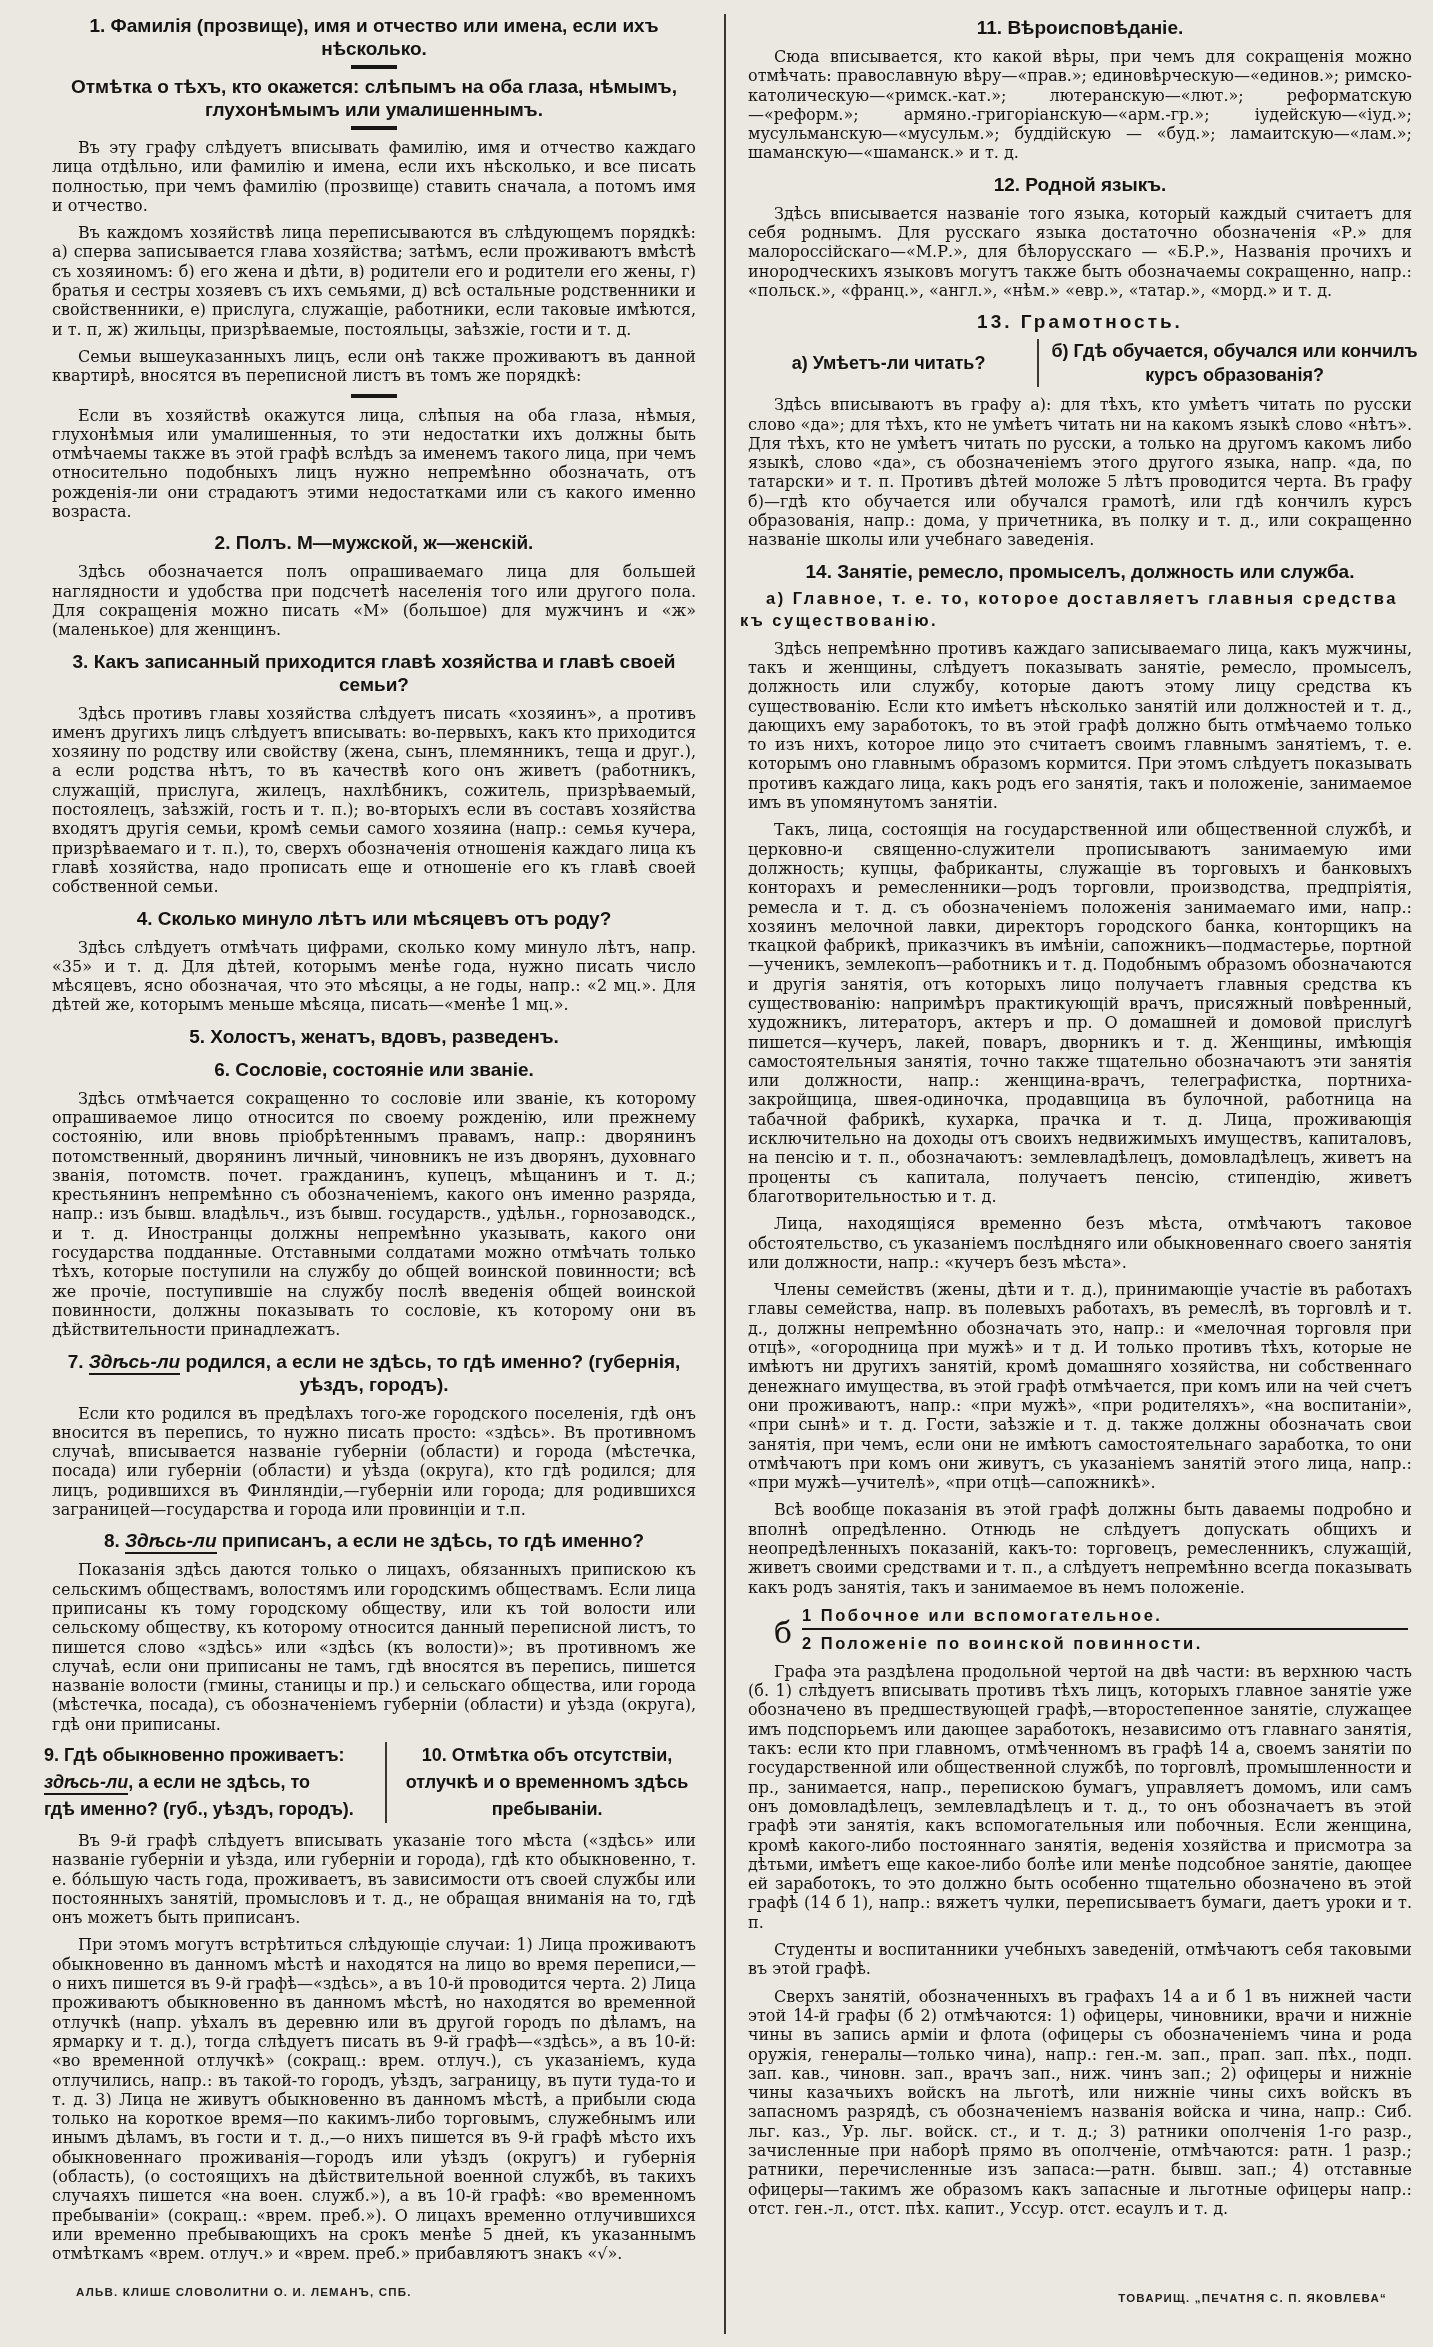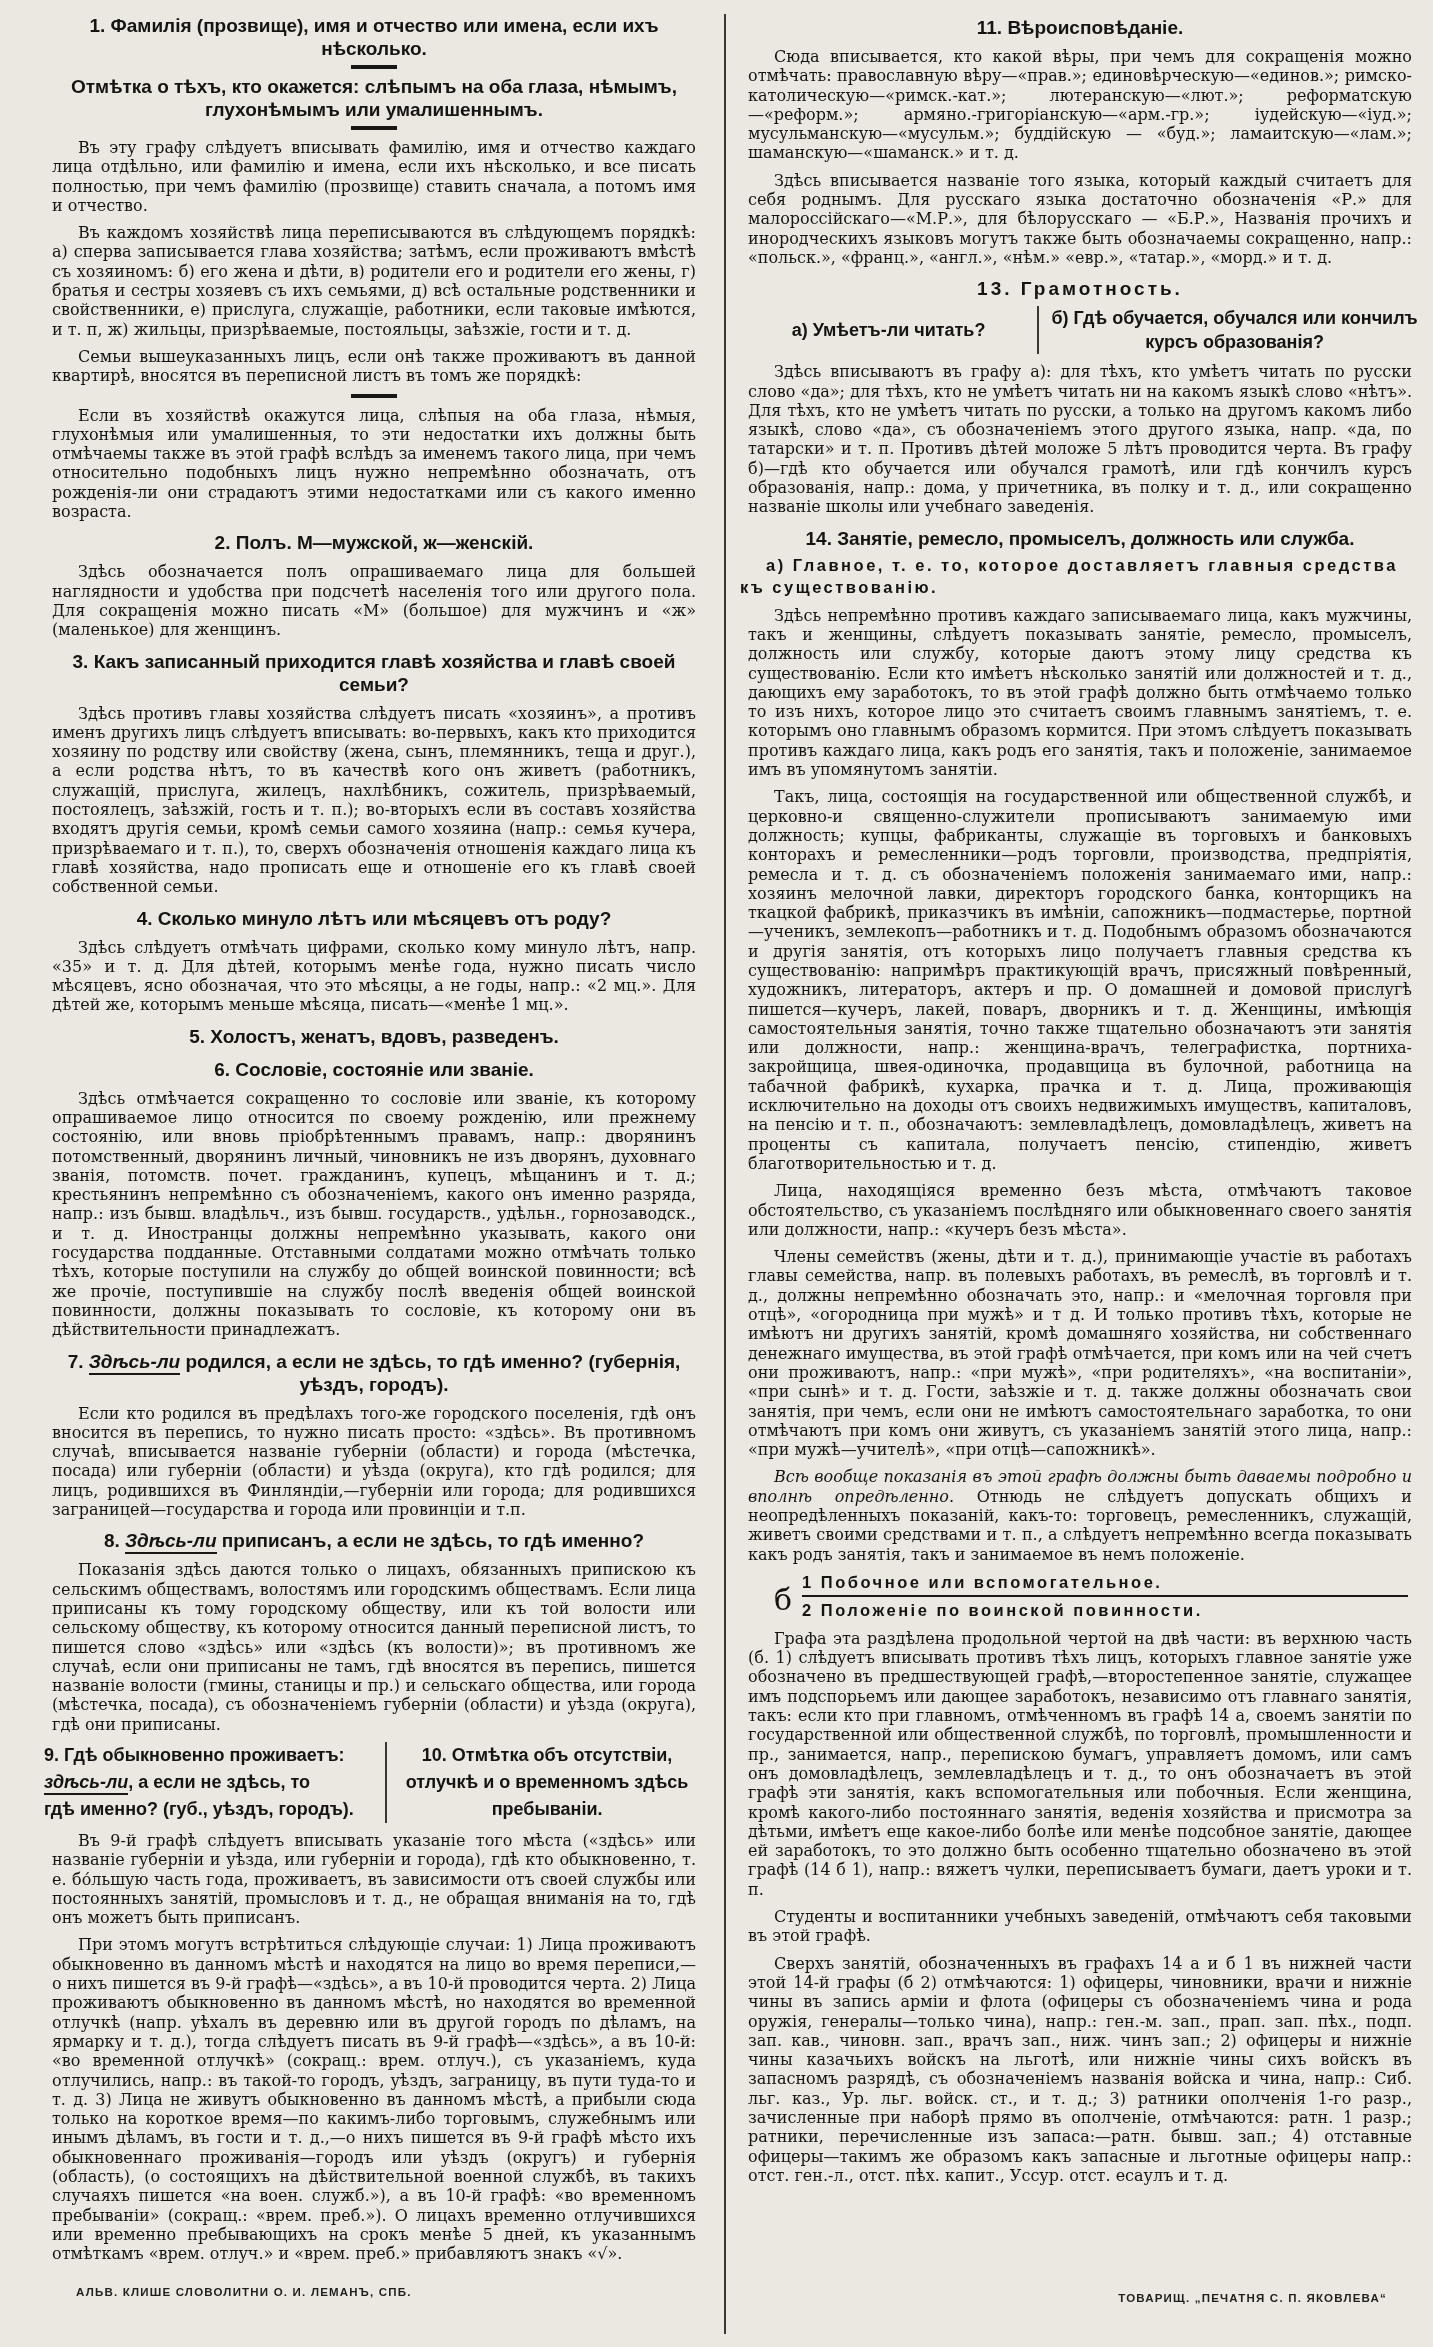--- a/index.html
+++ b/index.html
@@ -17,21 +17,21 @@
     font-size:19px;line-height:23px;text-align:center;
     margin:10px 0 4px 0;
   }
   .sec-title.tight{margin-top:6px;}
   .ls{letter-spacing:3px;}
   .mini-rule{width:46px;height:3px;background:#181716;margin:5px auto 6px auto;border-bottom:1px solid #181716;}
   .p{
     margin:8px;text-align:justify;text-indent:26px;
     font-size:16px;line-height:19.3px;
   }
-  .it{font-style:italic;}
+  .it{}
   .u-it{font-style:italic;border-bottom:2px solid #181716;padding-bottom:1px;}
   .split-head{display:flex;margin:8px 0 4px 0;}
   .split-left{
     width:52%;border-right:2px solid #3a3733;padding-right:4px;box-sizing:border-box;
     font-family:"Liberation Sans", sans-serif;font-weight:bold;font-size:18px;line-height:27px;
   }
   .split-right{
     width:48%;padding-left:3px;box-sizing:border-box;text-align:center;
     font-family:Liberation Sans, sans-serif;font-weight:bold;font-size:18px;line-height:27px;
   }
@@ -117,20 +117,21 @@
 
 </div>
 
 <div class="col-divider"></div>
 
 <div class="col" id="col-right">
 
   <div class="sec-title tight">11. Вѣроисповѣданіе.</div>
   <p class="p">Сюда вписывается, кто какой вѣры, при чемъ для сокращенія можно отмѣчать: православную вѣру—«прав.»; единовѣрческую—«единов.»; римско-католическую—«римск.-кат.»; лютеранскую—«лют.»; реформатскую—«реформ.»; армяно.-григоріанскую—«арм.-гр.»; іудейскую—«іуд.»; мусульманскую—«мусульм.»; буддійскую — «буд.»; ламаитскую—«лам.»; шаманскую—«шаманск.» и т. д.</p>
 
+  <div class="sec-title">12. Родной языкъ.</div>
   <p class="p">Здѣсь вписывается названіе того языка, который каждый считаетъ для себя роднымъ. Для русскаго языка достаточно обозначенія «Р.» для малороссійскаго—«М.Р.», для бѣлорусскаго — «Б.Р.», Названія прочихъ и инородческихъ языковъ могутъ также быть обозначаемы сокращенно, напр.: «польск.», «франц.», «англ.», «нѣм.» «евр.», «татар.», «морд.» и т. д.</p>
 
   <div class="sec-title ls">13. Грамотность.</div>
   <div class="split-head13">
     <div class="s13a">а) Умѣетъ-ли читать?</div>
     <div class="s13b">б) Гдѣ обучается, обучался или кончилъ курсъ образованія?</div>
   </div>
   <p class="p">Здѣсь вписываютъ въ графу а): для тѣхъ, кто умѣетъ читать по русски слово «да»; для тѣхъ, кто не умѣетъ читать ни на какомъ языкѣ слово «нѣтъ». Для тѣхъ, кто не умѣетъ читать по русски, а только на другомъ какомъ либо языкѣ, слово «да», съ обозначеніемъ этого другого языка, напр. «да, по татарски» и т. п. Противъ дѣтей моложе 5 лѣтъ проводится черта. Въ графу б)—гдѣ кто обучается или обучался грамотѣ, или гдѣ кончилъ курсъ образованія, напр.: дома, у причетника, въ полку и т. д., или сокращенно названіе школы или учебнаго заведенія.</p>
 
   <div class="sec-title">14. Занятіе, ремесло, промыселъ, должность или служба.</div>

